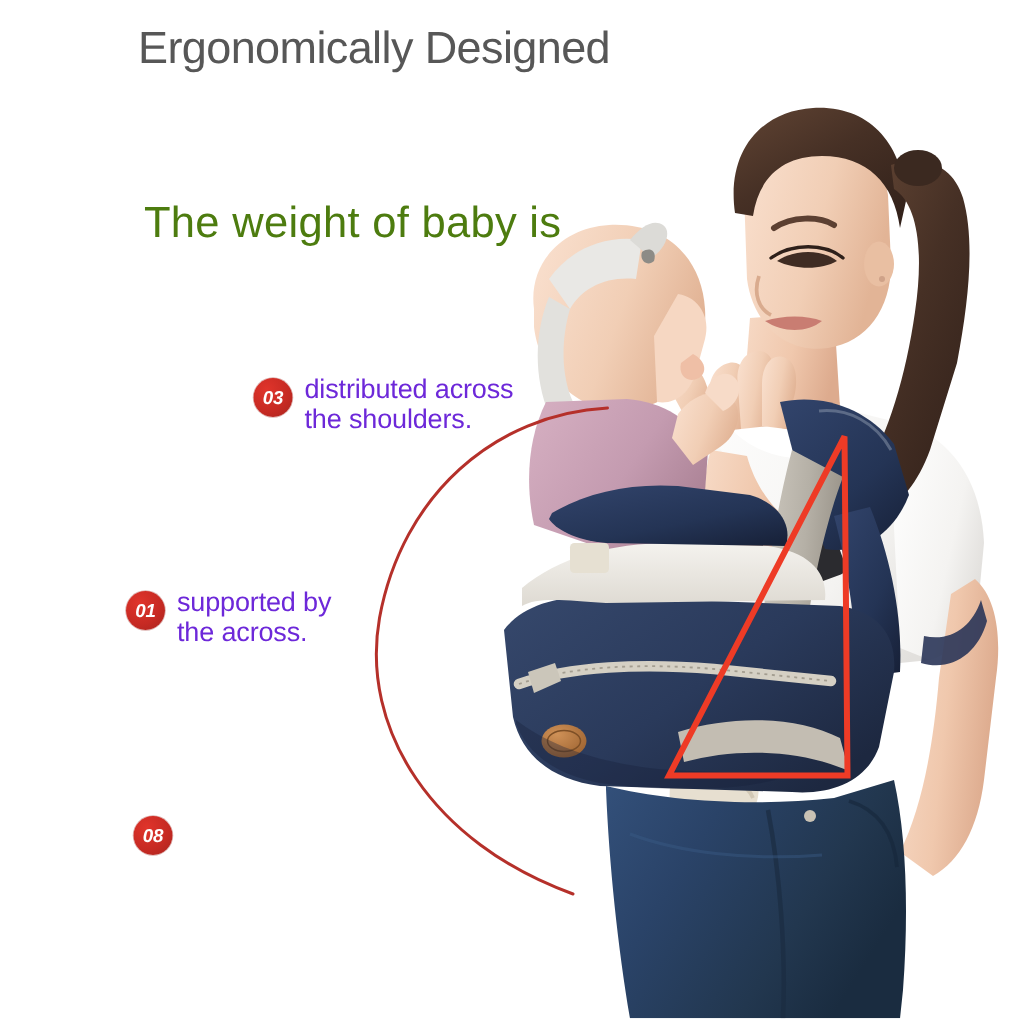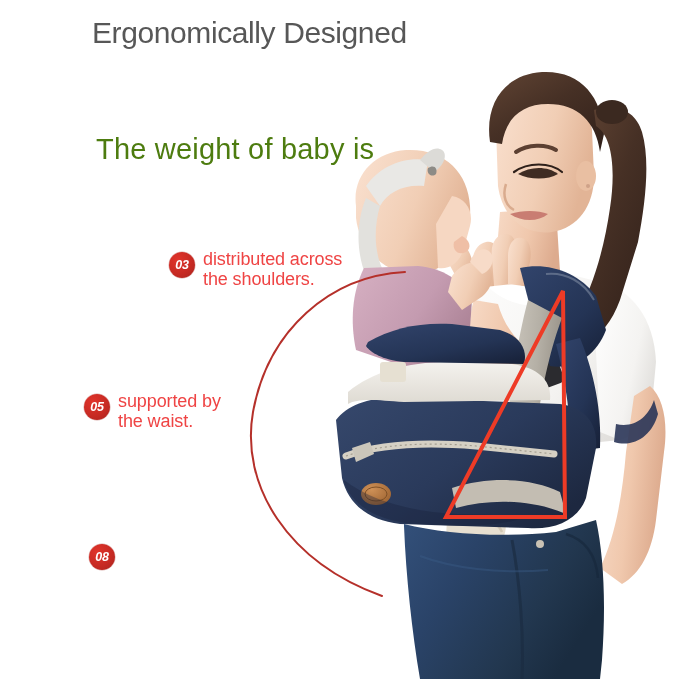--- a/index.html
+++ b/index.html
@@ -64,21 +64,21 @@
     font-style: italic;
     line-height: 26px;
     text-align: center;
     letter-spacing: -0.2px;
     margin-top: 2px;
     box-shadow: 0 0 0 0.5px rgba(150,25,20,.35);
   }
   .callout .ctext {
     font-size: 18px;
     line-height: 19.5px;
-    color: #ef4444;
+    color: #6d28d9;
     white-space: pre-line;
     letter-spacing: -0.1px;
   }
   #callout-1 { left: 169px; top: 250px; }
   #callout-2 { left:  84px; top: 392px; }
   #callout-3 { left:  89px; top: 542px; }
 
   
   .overlay {
     position: absolute;
@@ -304,22 +304,22 @@
 
   <div class="subtitle">The weight of baby is</div>
 
   <div class="callout" id="callout-1">
     <div class="badge">03</div>
     <div class="ctext">distributed across
 the shoulders.</div>
   </div>
 
   <div class="callout" id="callout-2">
-    <div class="badge">05</div>
+    <div class="badge">01</div>
     <div class="ctext">supported by
-the waist.</div>
+the across.</div>
   </div>
 
   <div class="callout" id="callout-3">
     <div class="badge">08</div>
   </div>
 
 </div>
 
 </body></html>

